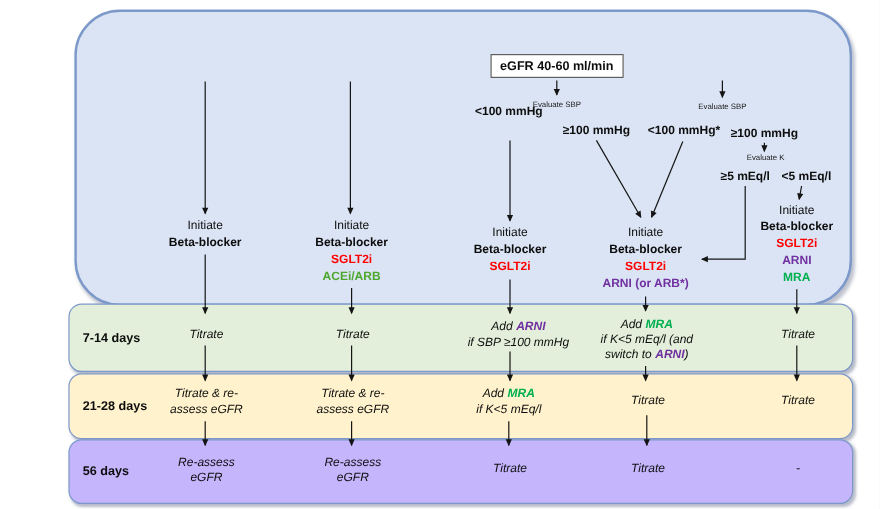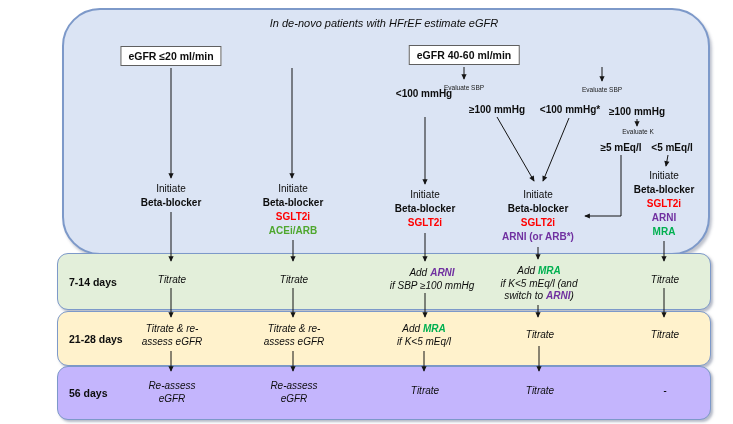--- a/index.html
+++ b/index.html
@@ -46,23 +46,21 @@
   
   #flow-arrows{position:absolute;left:0;top:0;width:733px;height:424px;pointer-events:none;}
   #flow-arrows line,#flow-arrows polyline{stroke:#141414;stroke-width:1;fill:none;}
 </style>
 </head>
 <body>
 
 <div id="canvas">
 
   <div id="main-box"></div>
-  <div id="flow-title">In de-novo patients with HFrEF estimate eGFR</div>
 
-  <div class="ebox" style="left:171px;top:46px;">eGFR ≤20 ml/min</div>
   <div class="ebox" style="left:464px;top:45px;">eGFR 40-60 ml/min</div>
 
   <div class="eval" style="left:464px;top:84px;">Evaluate SBP</div>
   <div class="branch" style="left:424px;top:88px;">&lt;100 mmHg</div>
   <div class="branch" style="left:497px;top:104px;">≥100 mmHg</div>
 
   <div class="eval" style="left:602px;top:86px;">Evaluate SBP</div>
   <div class="branch" style="left:570px;top:104px;">&lt;100 mmHg*</div>
   <div class="branch" style="left:637px;top:106px;">≥100 mmHg</div>
 

